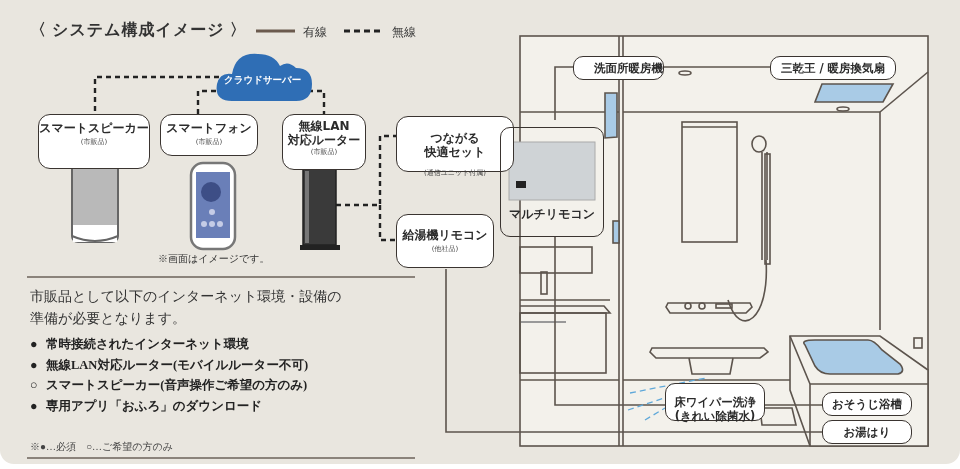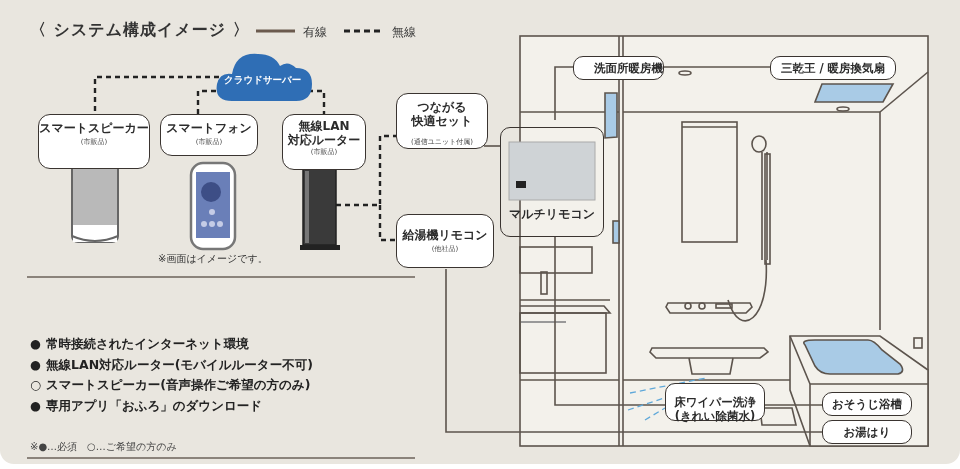--- a/index.html
+++ b/index.html
@@ -1,20 +1,20 @@
 <!DOCTYPE html>
 <html><head>
 <meta charset="utf-8">
 <style>
   html, body { margin: 0; padding: 0; background: #ffffff; }
   body { width: 960px; height: 469px; position: relative; overflow: hidden;
          font-family: "DejaVu Sans", "Liberation Sans", sans-serif; color: #2b2b2b; }
   .panel { position: absolute; left: 0; top: 0; width: 960px; height: 464px;
            background: #e9e6df; border-radius: 0 0 14px 14px; }
-  .abs { position: absolute; }
+  .abs { position: absolute; font-family: Liberation Serif, serif; }
   .title { left: 30px; top: 20px; font-size: 16px; font-weight: bold; letter-spacing: 1px; color: #333; }
   .legend-label { font-size: 12px; color: #333; }
   .bubble { position: absolute; background: #fff; border: 1.6px solid #3a3430;
             border-radius: 12px; text-align: center; box-sizing: border-box; line-height: 1.15; }
   .bubble .main { font-size: 12px; font-weight: bold; color: #2b2b2b; display: block; }
   .bubble .sub { font-size: 7px; color: #444; display: block; margin-top: 2px; }
   .pill { position: absolute; background: #fff; border: 1.6px solid #3a3430; border-radius: 10px;
           font-size: 11.5px; font-weight: bold; text-align: center; box-sizing: border-box; line-height: 1.25; }
   .note-text { font-size: 14px; color: #333; line-height: 22px; }
   .req-list { font-size: 12.5px; font-weight: bold; color: #222; line-height: 20.5px; }
@@ -151,21 +151,21 @@
   <span class="main">スマートフォン</span>
   <span class="sub">(市販品)</span>
 </div>
 <div class="bubble" style="left:282px; top:114px; width:84px; height:56px; padding-top:5px;">
   <span class="main">無線LAN</span>
   <span class="main">対応ルーター</span>
   <span class="sub" style="margin-top:0">(市販品)</span>
 </div>
 <div class="abs" style="left:158px; top:252px; font-size:10px; color:#333;">※画面はイメージです。</div>
 
-<div class="bubble" style="left:396px; top:93px; width:92px; height:56px; padding-top:7px;">
+<div class="bubble" style="left:396px; top:116px; width:118px; height:56px; padding-top:15px;">
   <span class="main">つながる</span>
   <span class="main">快適セット</span>
   <span class="sub" style="margin-top:9px">(通信ユニット付属)</span>
 </div>
 <div class="bubble" style="left:396px; top:214px; width:98px; height:54px; padding-top:14px;">
   <span class="main">給湯機リモコン</span>
   <span class="sub">(他社品)</span>
 </div>
 
 <div class="bubble" style="left:500px; top:127px; width:104px; height:110px; border-radius:10px; background:transparent;">
@@ -176,20 +176,22 @@
 <div class="pill" style="left:770px; top:56px; width:126px; height:24px; padding-top:4px;">三乾王 / 暖房換気扇</div>
 <div class="pill" style="left:665px; top:383px; width:100px; height:38px; padding-top:11px;">
   <span style="display:block">床ワイパー洗浄</span>
   <span style="display:block">(きれい除菌水)</span>
 </div>
 <div class="pill" style="left:822px; top:392px; width:90px; height:24px; padding-top:4px;">おそうじ浴槽</div>
 <div class="pill" style="left:822px; top:420px; width:90px; height:24px; padding-top:4px;">お湯はり</div>
 
 <div class="rule" style="left:27px; top:276px; width:388px;"></div>
 <div class="abs note-text" style="left:30px; top:286px;">
+  <div>市販品として以下のインターネット環境・設備の</div>
+  <div>準備が必要となります。</div>
 </div>
 <div class="abs req-list" style="left:30px; top:334px;">
   <div><span class="bullet">●</span><span>常時接続されたインターネット環境</span></div>
   <div><span class="bullet">●</span><span>無線LAN対応ルーター(モバイルルーター不可)</span></div>
   <div><span class="bullet">○</span><span>スマートスピーカー(音声操作ご希望の方のみ)</span></div>
   <div><span class="bullet">●</span><span>専用アプリ「おふろ」のダウンロード</span></div>
 </div>
 <div class="abs footnote" style="left:30px; top:440px;">※●…必須　○…ご希望の方のみ</div>
 <div class="rule" style="left:27px; top:457px; width:388px;"></div>
 

